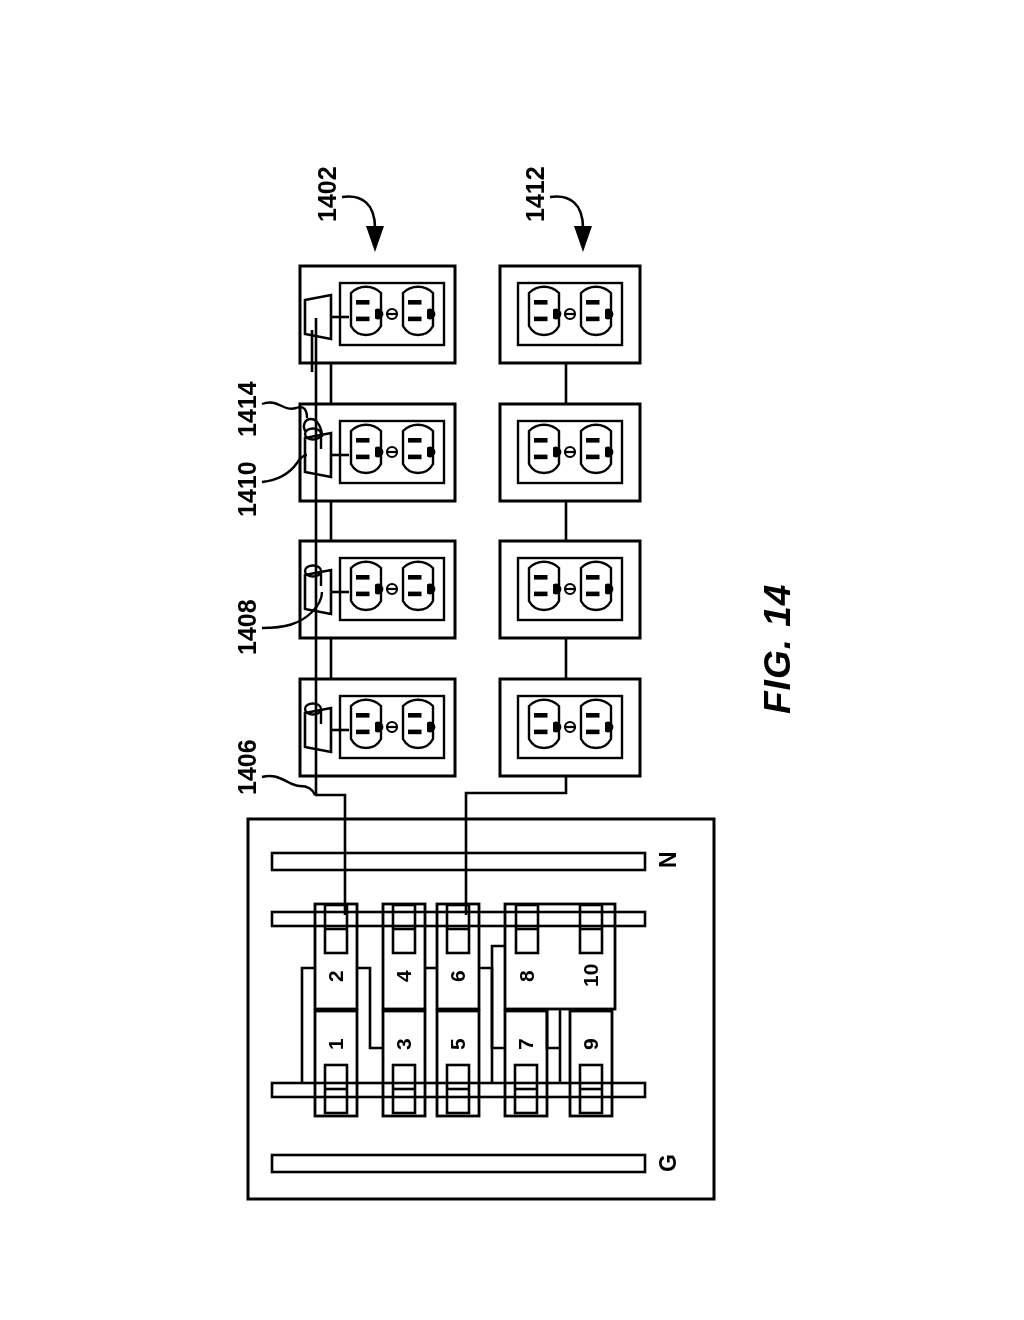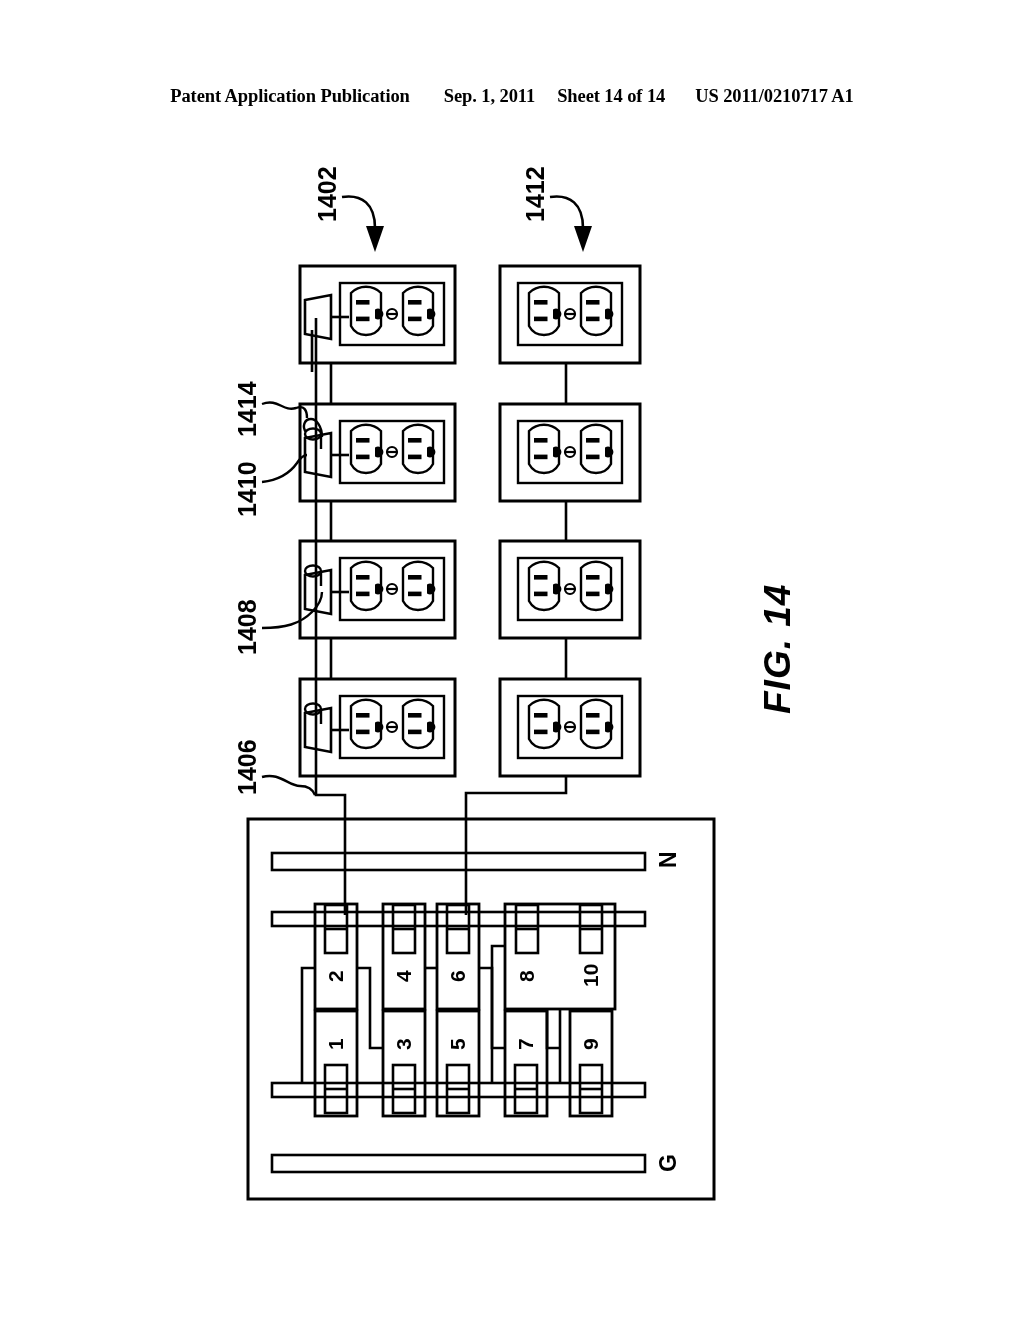--- a/index.html
+++ b/index.html
@@ -83,29 +83,20 @@
     font-weight: bold;
     font-size: 21px;
     fill: #000;
   }
 </style>
 </head>
 <body>
 
 <div id="page">
 
-  <div id="header">
-    <span class="seg">Patent Application Publication</span>
-    <span class="sp-lg"></span>
-    <span class="seg">Sep. 1, 2011</span>
-    <span class="sp-md"></span>
-    <span class="seg">Sheet 14 of 14</span>
-    <span class="sp-xl"></span>
-    <span class="seg">US 2011/0210717 A1</span>
-  </div>
 
   <div id="figure">
   <svg viewBox="0 0 1024 1320" xmlns="http://www.w3.org/2000/svg">
 
     <defs>
 
       <g id="duplex">
 
         <rect class="ink" x="0" y="0" width="104" height="62" stroke-width="2.4"></rect>
 

